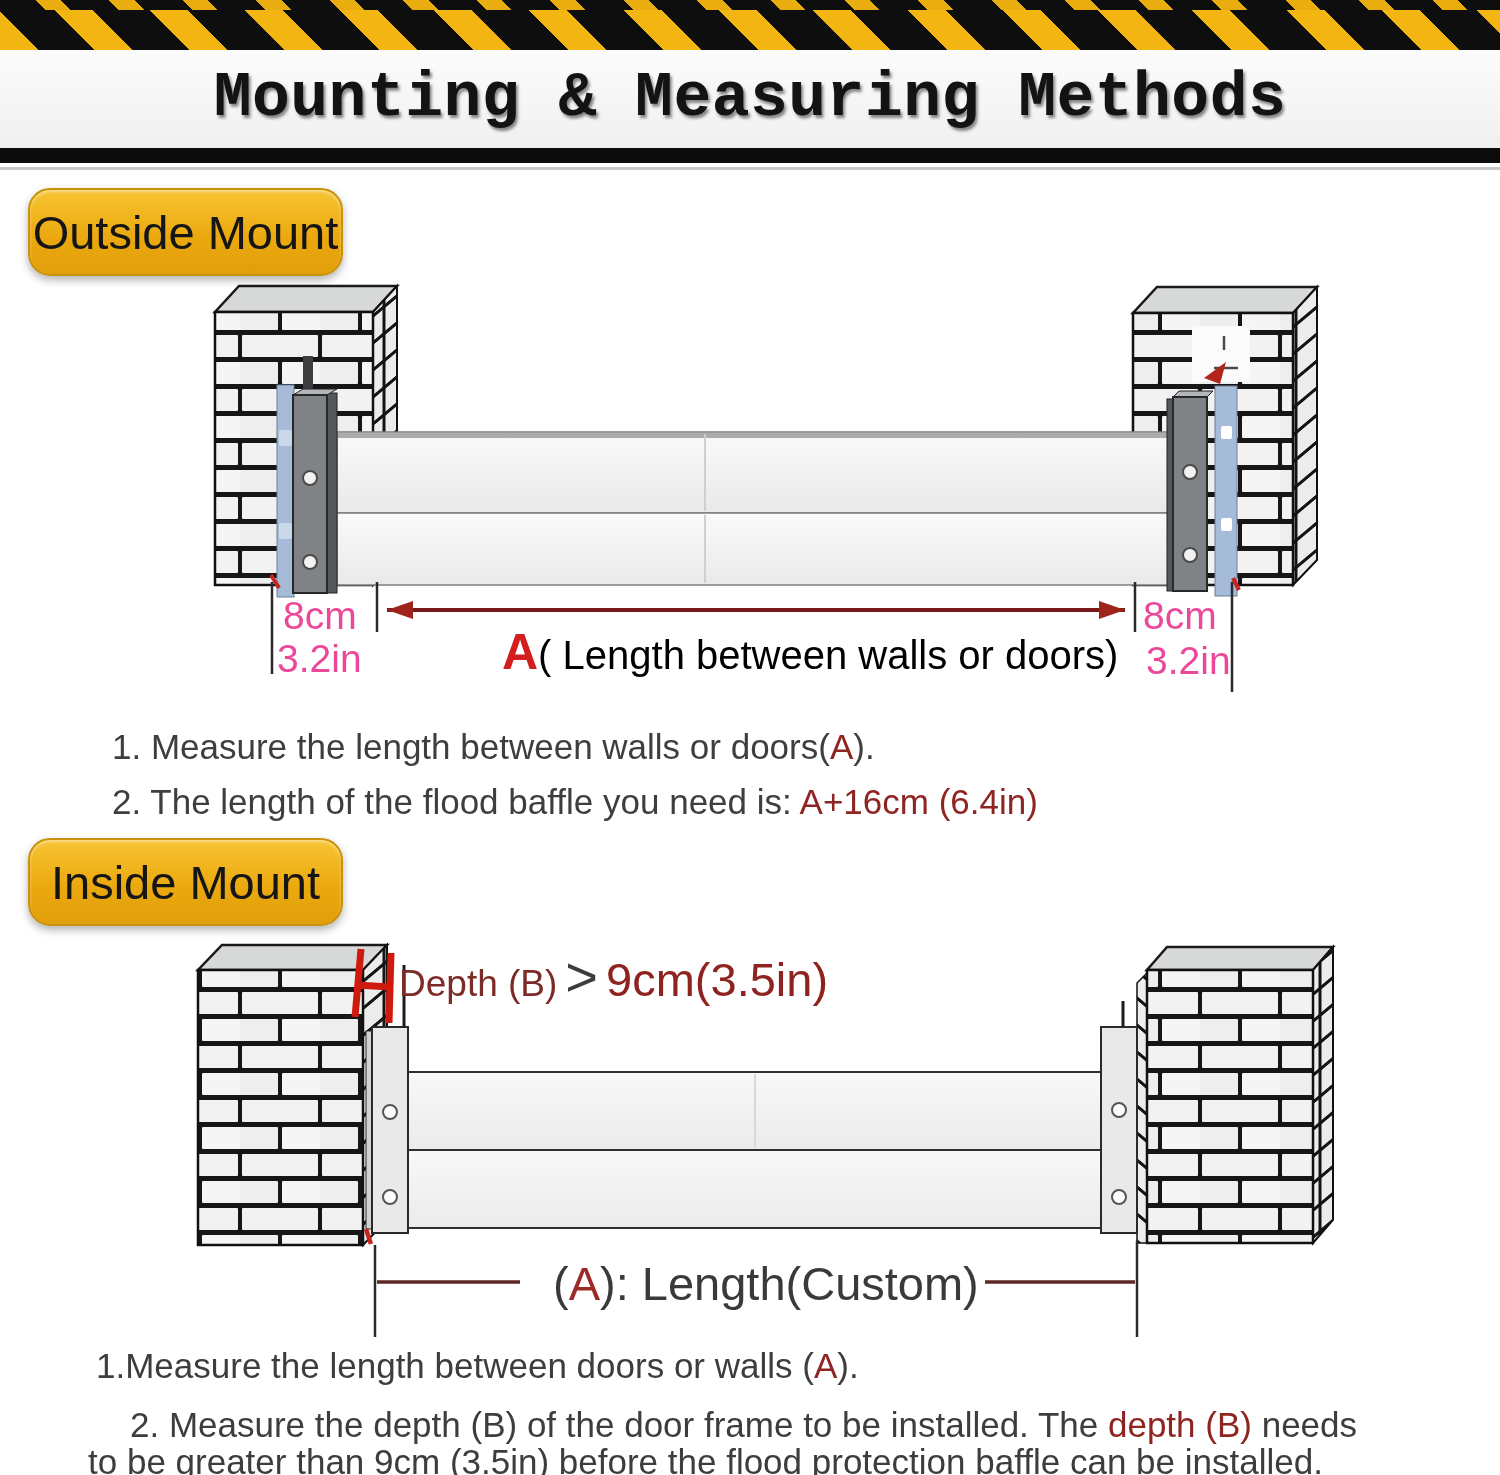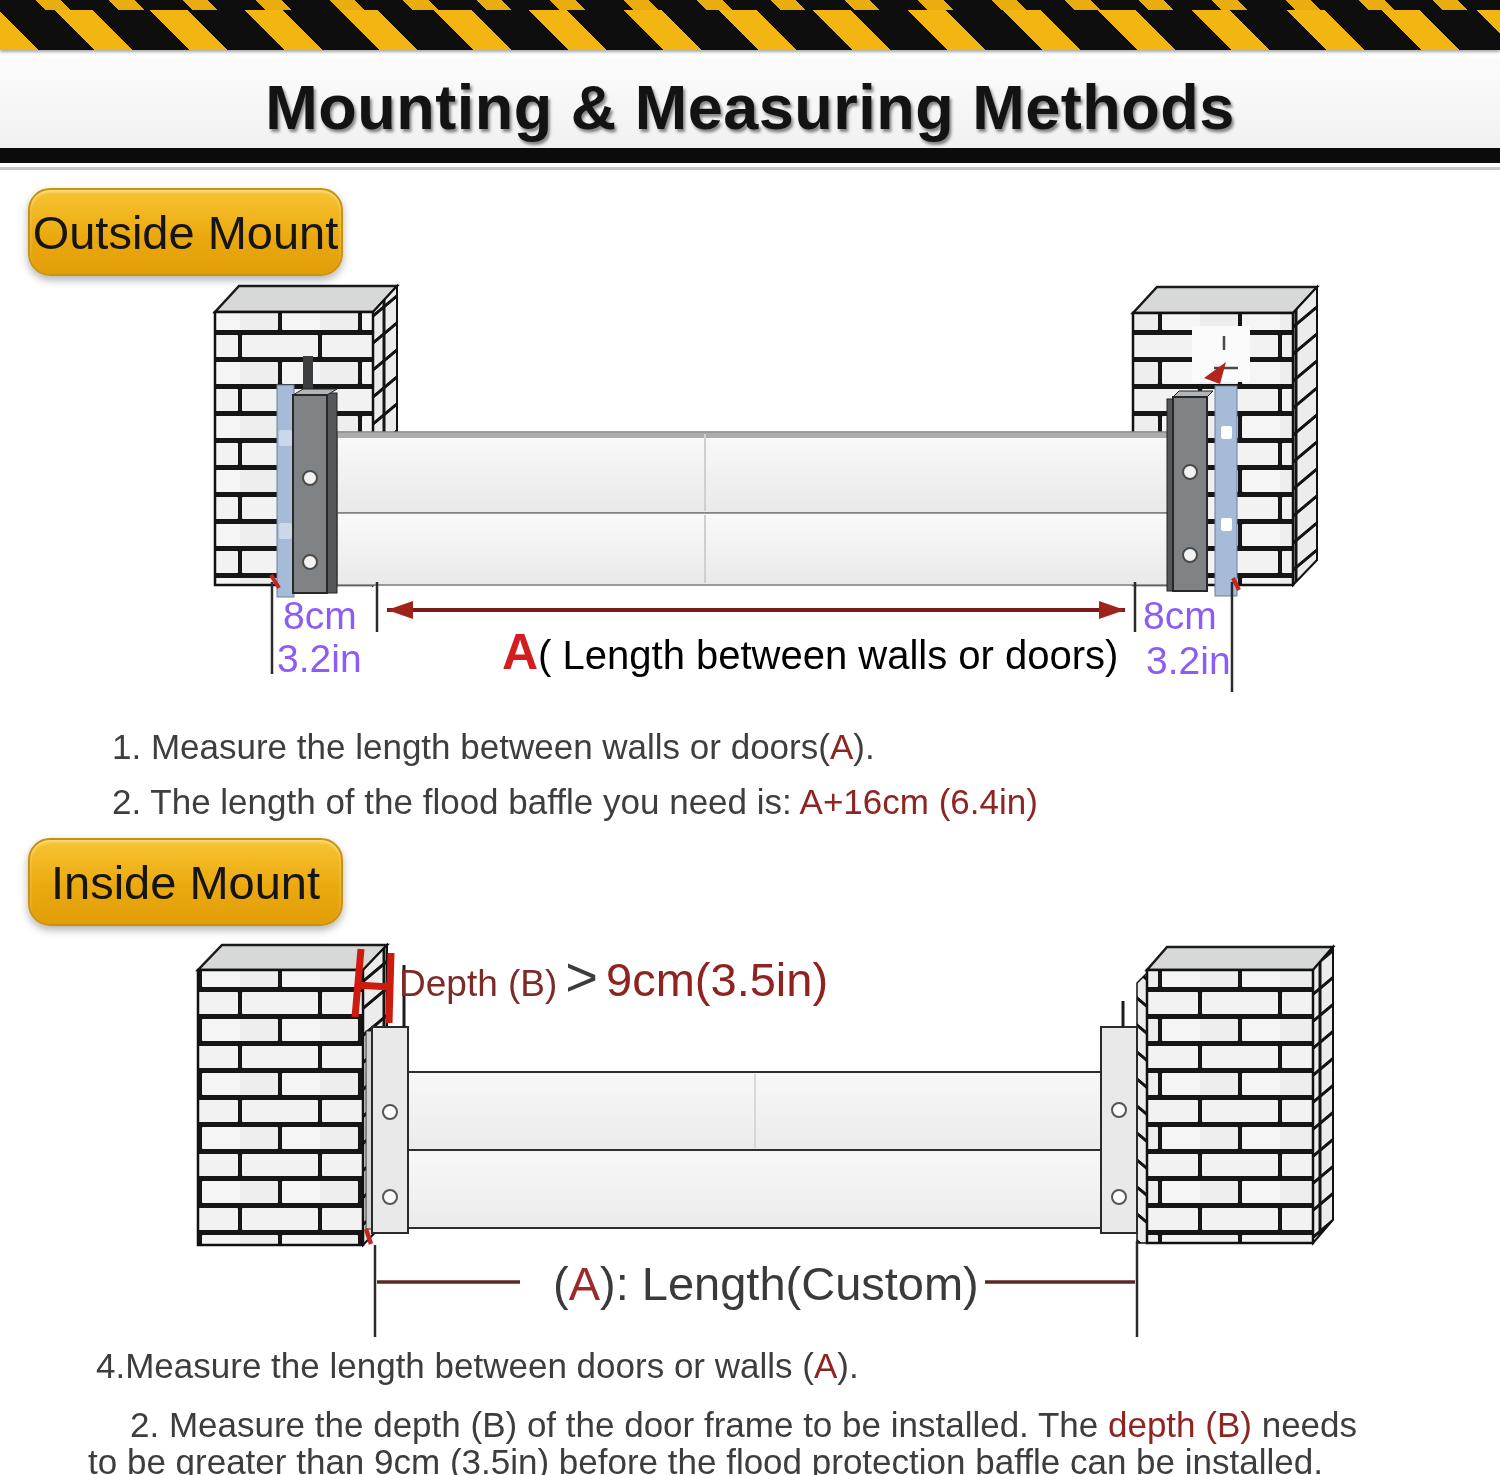--- a/index.html
+++ b/index.html
@@ -6,39 +6,39 @@
   .page{position:relative;width:1500px;height:1475px;background:#ffffff;overflow:hidden;
         font-family:"Liberation Sans",sans-serif;}
   .abs{position:absolute;}
 
   
   .tape-thin{position:absolute;left:0;top:0;width:1500px;height:13px;
     background:repeating-linear-gradient(45deg,#0e0e0e 0 34px,#e9ad10 34px 52px);}
   .tape-main{position:absolute;left:0;top:10px;width:1500px;height:40px;
     background:repeating-linear-gradient(45deg,#f3b512 0 27px,#0e0e0e 27px 67px);
     box-shadow:0 2px 3px rgba(0,0,0,.35);}
-  .title-band{position:absolute;left:0;top:58px;width:1500px;height:105px;
-    background:linear-gradient(180deg,#fcfcfc,#efefef);}
+  .title-band{position:absolute;left:0;top:50px;width:1500px;height:105px;
+    background:linear-gradient(180deg,#fcfcfc,#efefef);font-family:Liberation Mono, monospace;}
   .title-band h1{margin:0;text-align:center;line-height:98px;font-size:63px;font-weight:bold;
     letter-spacing:.5px;color:#131313;text-shadow:2px 3px 3px rgba(40,40,40,.55);}
   .black-bar{position:absolute;left:0;top:148px;width:1500px;height:15px;background:#0b0b0b;}
   .gray-line{position:absolute;left:0;top:167px;width:1500px;height:3px;background:#c7c7c7;}
 
   
   .badge{position:absolute;left:28px;width:315px;height:88px;border-radius:22px;
     background:linear-gradient(180deg,#f7c433,#eba90f 55%,#e19e0a);
     border:2px solid #c8920d;box-sizing:border-box;
     box-shadow:0 4px 8px rgba(0,0,0,.30), inset 0 2px 3px rgba(255,255,255,.45);
     display:flex;align-items:center;justify-content:center;
     font-size:47px;color:#151515;}
   .badge-outside{top:188px;}
   .badge-inside{top:838px;}
 
   
-  .meas{position:absolute;font-size:39px;color:#8b5cf6;white-space:nowrap;}
+  .meas{position:absolute;font-size:39px;color:#ec4899;white-space:nowrap;}
   .alabel{position:absolute;display:flex;align-items:baseline;white-space:nowrap;}
   .alabel .bigA{font-size:50px;font-weight:bold;color:#d21e1e;}
   .alabel .rest{font-size:40px;color:#000000;}
   .instr{position:absolute;font-size:35px;color:#3e3e3e;white-space:nowrap;}
   .instr .red{color:#8e2522;}
   .depthrow{position:absolute;display:flex;align-items:baseline;white-space:nowrap;}
   .depthrow .dl{font-size:37px;color:#7d2b28;}
   .depthrow .gt{font-size:56px;color:#3c3c3c;margin:0 8px;}
   .depthrow .dv{font-size:47px;color:#8e2320;}
   .lenrow{position:absolute;display:flex;align-items:baseline;white-space:nowrap;font-size:47px;}
@@ -250,21 +250,21 @@
     <span class="dv">9cm(3.5in)</span>
   </div>
 
   <div class="lenrow" style="left:553px;top:1256px;">
     <span class="dark">(</span>
       <span class="mar">A</span>
       <span class="dark">): Length(Custom)</span>
   </div>
 
   <div class="binstr" style="left:96px;top:1346px;">
-    <span>4.Measure the length between doors or walls (</span><span class="red">A</span><span>).</span>
+    <span>1.Measure the length between doors or walls (</span><span class="red">A</span><span>).</span>
   </div>
   <div class="binstr" style="left:130px;top:1398px;margin-top:7px;">
     <span>2. Measure the depth (B) of the door frame to be installed. The </span><span class="red">depth (B)</span><span> needs</span>
   </div>
   <div class="binstr" style="left:88px;top:1442px;">
     <span>to be greater than 9cm (3.5in) before the flood protection baffle can be installed.</span>
   </div>
 
 </div>
 

